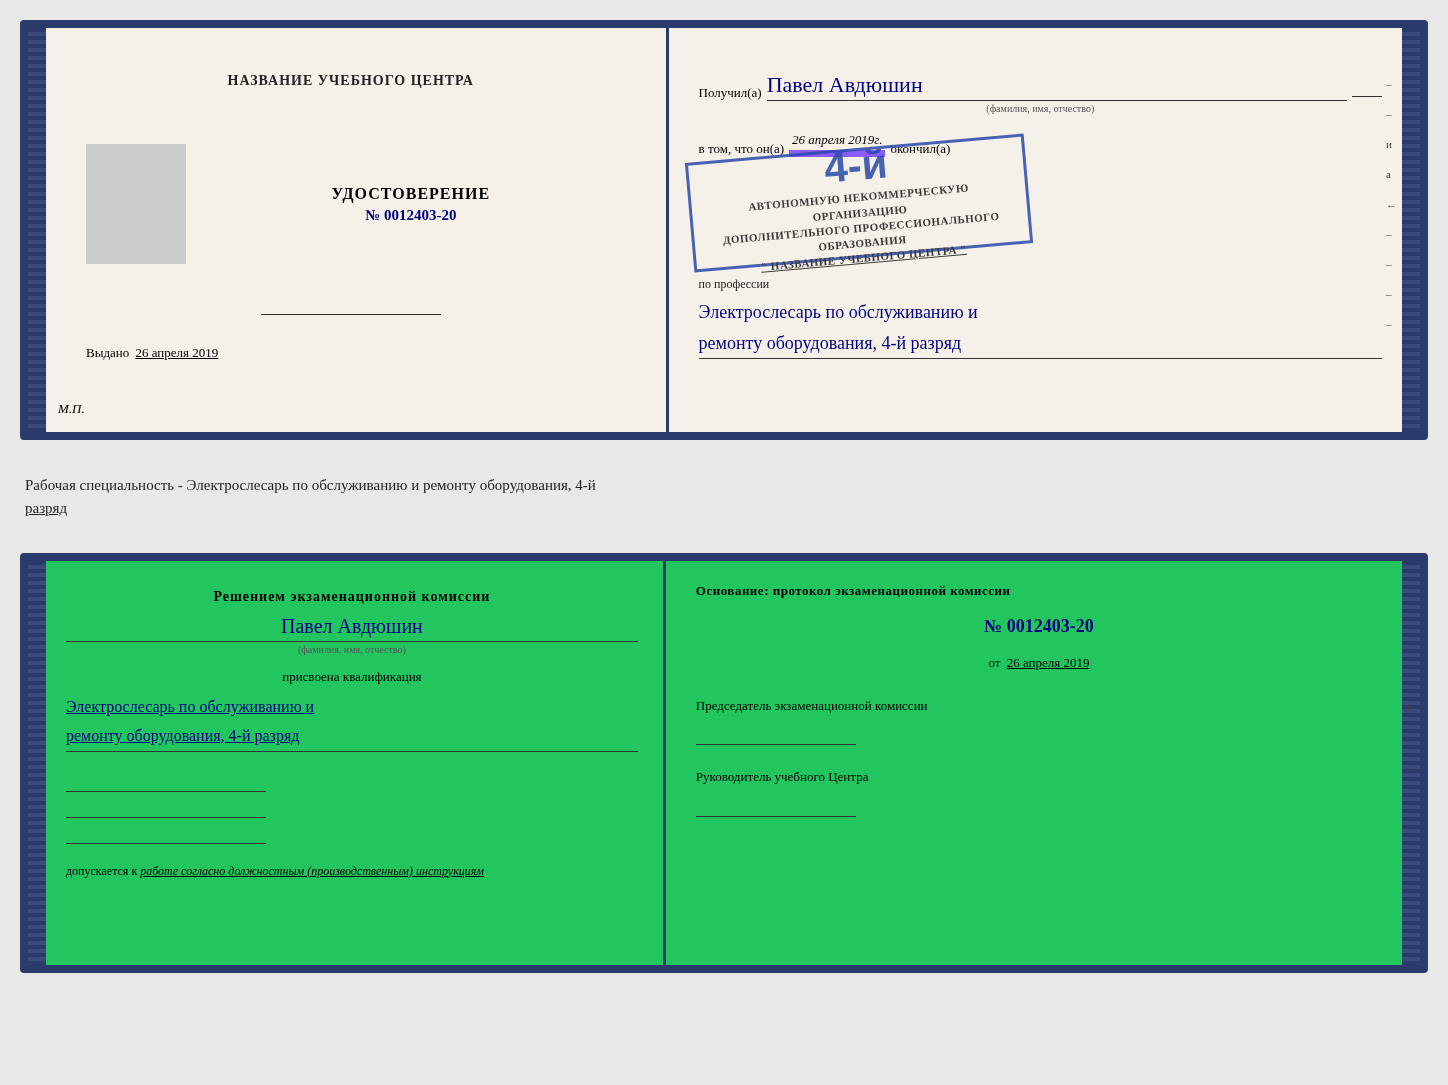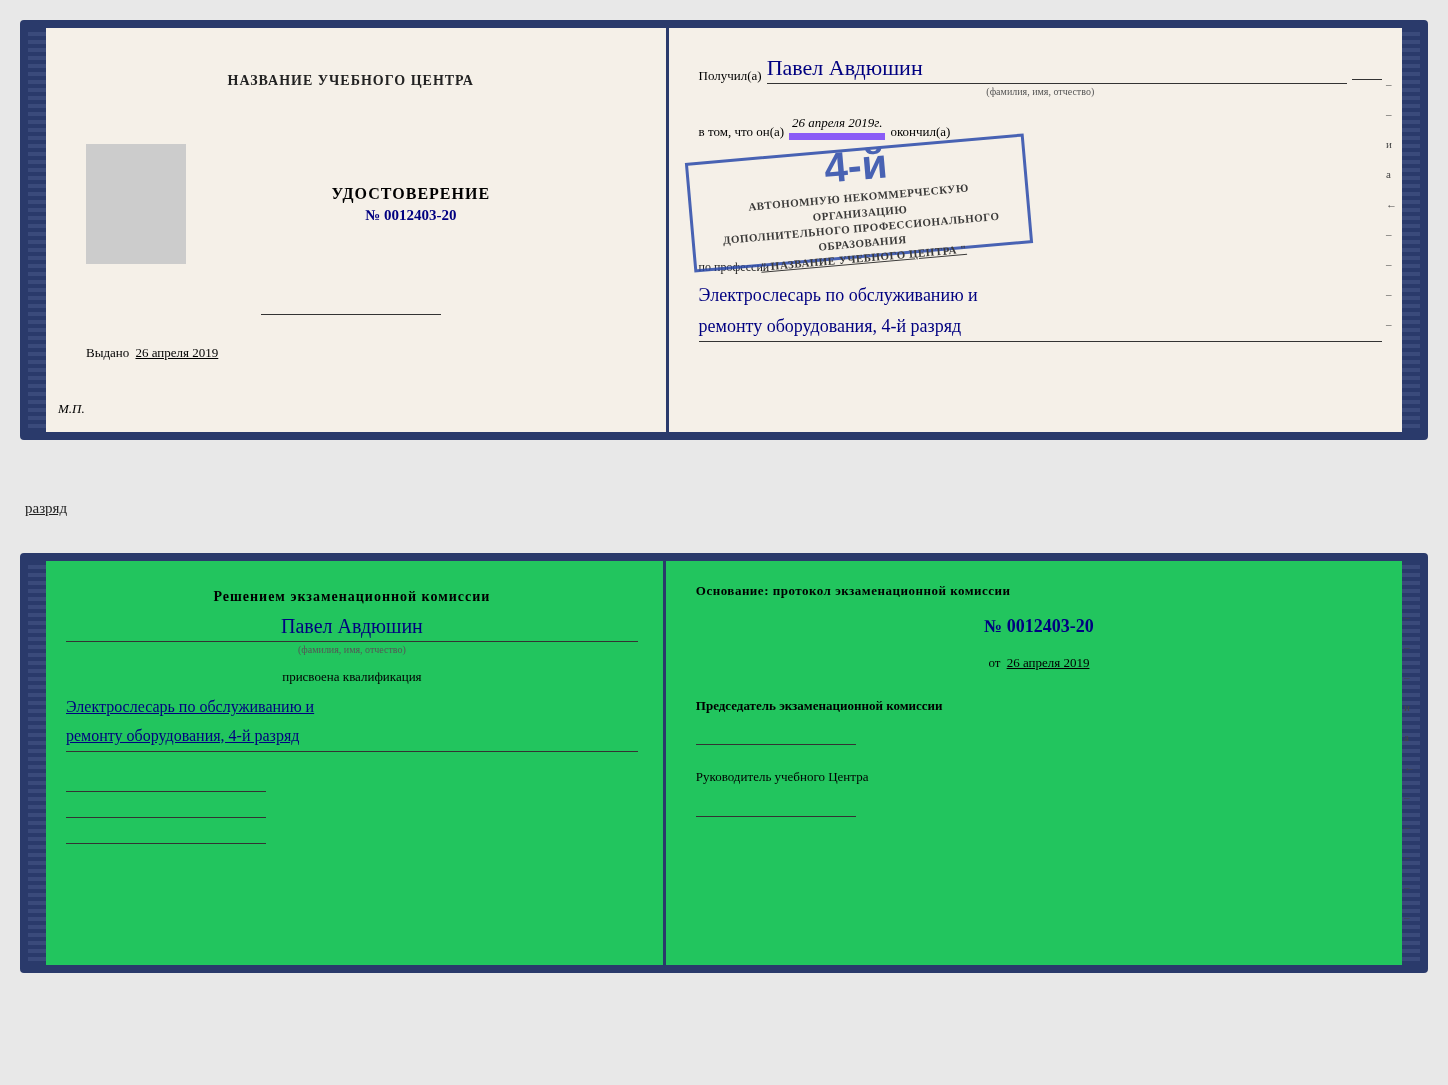--- a/index.html
+++ b/index.html
@@ -117,21 +117,21 @@
       bottom: 15px;
       left: 12px;
       font-size: 13px;
       font-style: italic;
     }
 
     
     .poluchil-line {
       display: flex;
       align-items: flex-end;
-      margin-top: 7px;
+      margin-top: 24px;
       gap: 5px;
     }
 
     .poluchil-label {
       font-size: 13px;
       white-space: nowrap;
     }
 
     .handwritten-name {
       font-family: 'Segoe Script', 'Bradley Hand', cursive;
@@ -354,21 +354,20 @@
     }
 
     .ot-date {
       font-size: 13px;
       text-align: center;
       margin-top: 18px;
     }
 
     .komissia-section {
       margin-top: 25px;
-      font-weight: bold;
     }
 
     .komissia-label {
       font-size: 13px;
       line-height: 1.5;
     }
 
     .sig-line2 {
       border-bottom: 1px solid #333;
       height: 20px;
@@ -451,21 +450,21 @@
         <span>–</span>
         <span>–</span>
         <span>–</span>
       </div>
     </div>
 
     <div class="doc-spine-right"></div>
   </div>
 
   <div class="middle-text">
-    <br>
+    <span>Рабочая специальность - Электрослесарь по обслуживанию и ремонту оборудования, 4-й</span><br>
     <span class="underline-text">разряд</span>
   </div>
 
   <div class="document-bottom">
     <div class="doc-spine"></div>
 
     <div class="bottom-left">
       <div class="resolution-title">Решением экзаменационной комиссии</div>
 
       <div class="handwritten-name2">Павел Авдюшин</div>
@@ -477,20 +476,24 @@
         <div>Электрослесарь по обслуживанию и</div>
         <div>ремонту оборудования, 4-й разряд</div>
       </div>
 
       <div class="signature-lines">
         <div class="sig-line"></div>
         <div class="sig-line"></div>
         <div class="sig-line"></div>
       </div>
 
+      <div class="dopuskaetsya">
+        <span>допускается к</span>
+        <span class="italic-underline">работе согласно должностным (производственным) инструкциям</span>
+      </div>
     </div>
 
     <div class="bottom-right">
       <div class="osnovanie-title">Основание: протокол экзаменационной  комиссии</div>
 
       <div class="protocol-number">№  0012403-20</div>
 
       <div class="ot-date">
         <span>от</span>
         <span style="text-decoration:underline; margin-left:3px;">26 апреля 2019</span>

